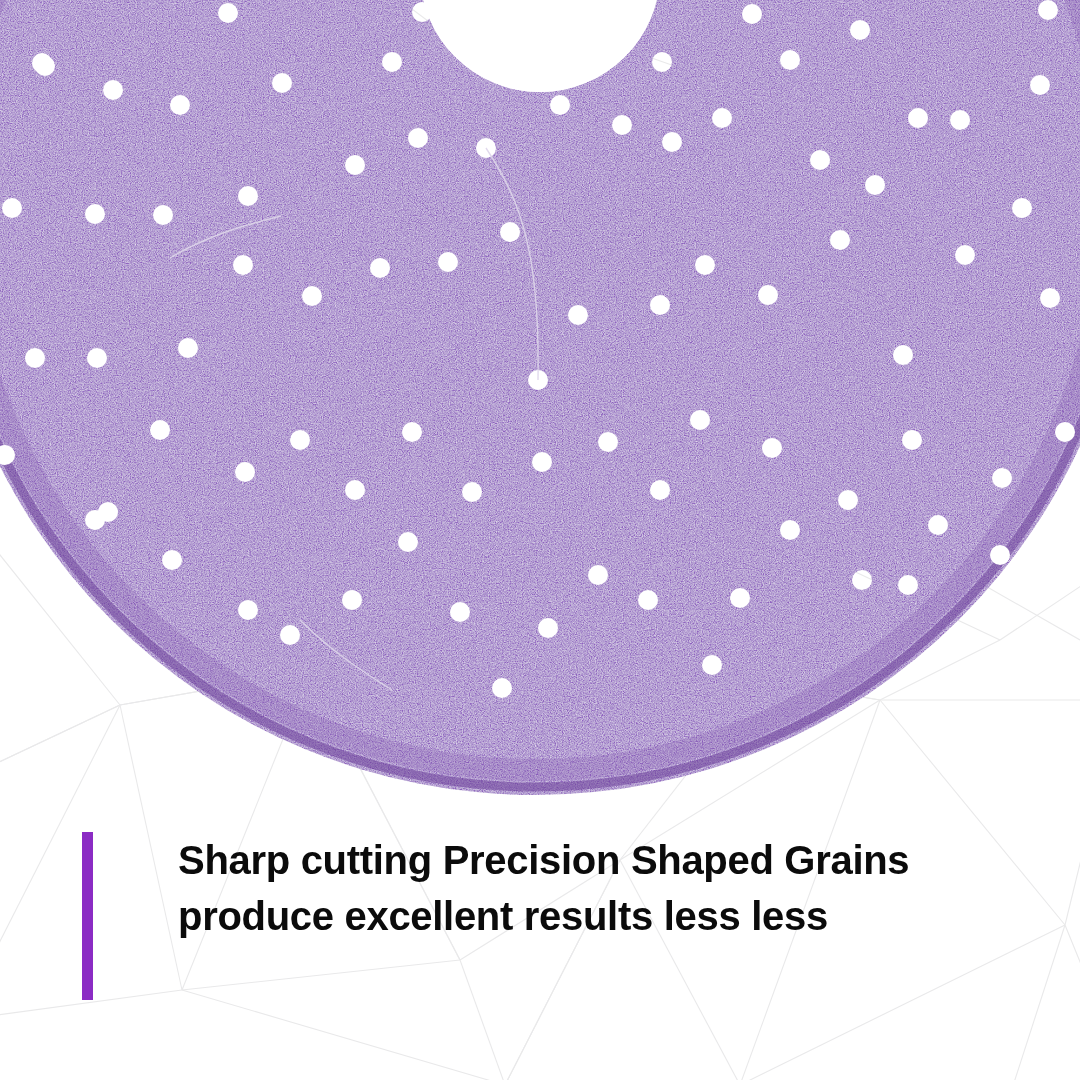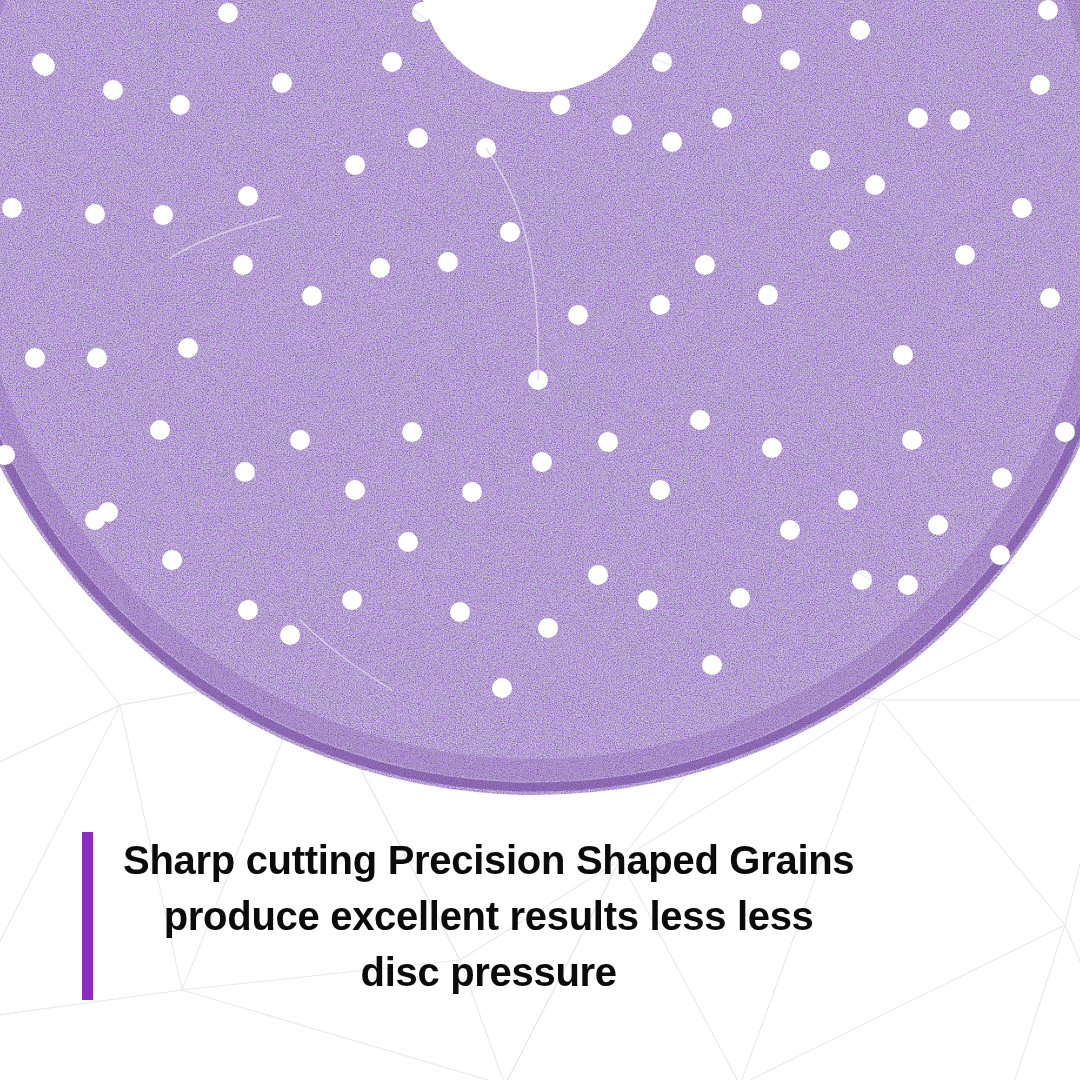--- a/index.html
+++ b/index.html
@@ -56,29 +56,28 @@
     display: flex;
     align-items: flex-start;
   }
   #accent-bar {
     width: 11px;
     height: 168px;
     background: #8B2BC4;
     flex: 0 0 auto;
   }
   #caption-text {
-    margin-left: 30px;
+    margin-left: 85px;
     color: #0b0b0b;
     font-family: "Liberation Sans", sans-serif;
     font-weight: bold;
     font-size: 40px;
     line-height: 56px;
     letter-spacing: -0.3px;
     white-space: nowrap;
-    text-align: center;
   }
   .cap-line {
     display: block;
   }
 </style>
 </head>
 <body>
 
 <div id="stage" style="background: rgb(255, 255, 255);">
 
@@ -298,17 +297,16 @@
 
       <circle cx="540" cy="-28" r="120" fill="#ffffff"></circle>
     </svg>
   </div>
 
   <div id="caption">
     <div id="accent-bar" style="background: rgb(139, 43, 196);"></div>
     <div id="caption-text" style="color: rgb(11, 11, 11);">
       <span class="cap-line">Sharp cutting Precision Shaped Grains</span>
       <span class="cap-line">produce excellent results less less</span>
-      <span class="cap-line">disc pressure</span>
     </div>
   </div>
 
 </div>
 
 </body></html>

